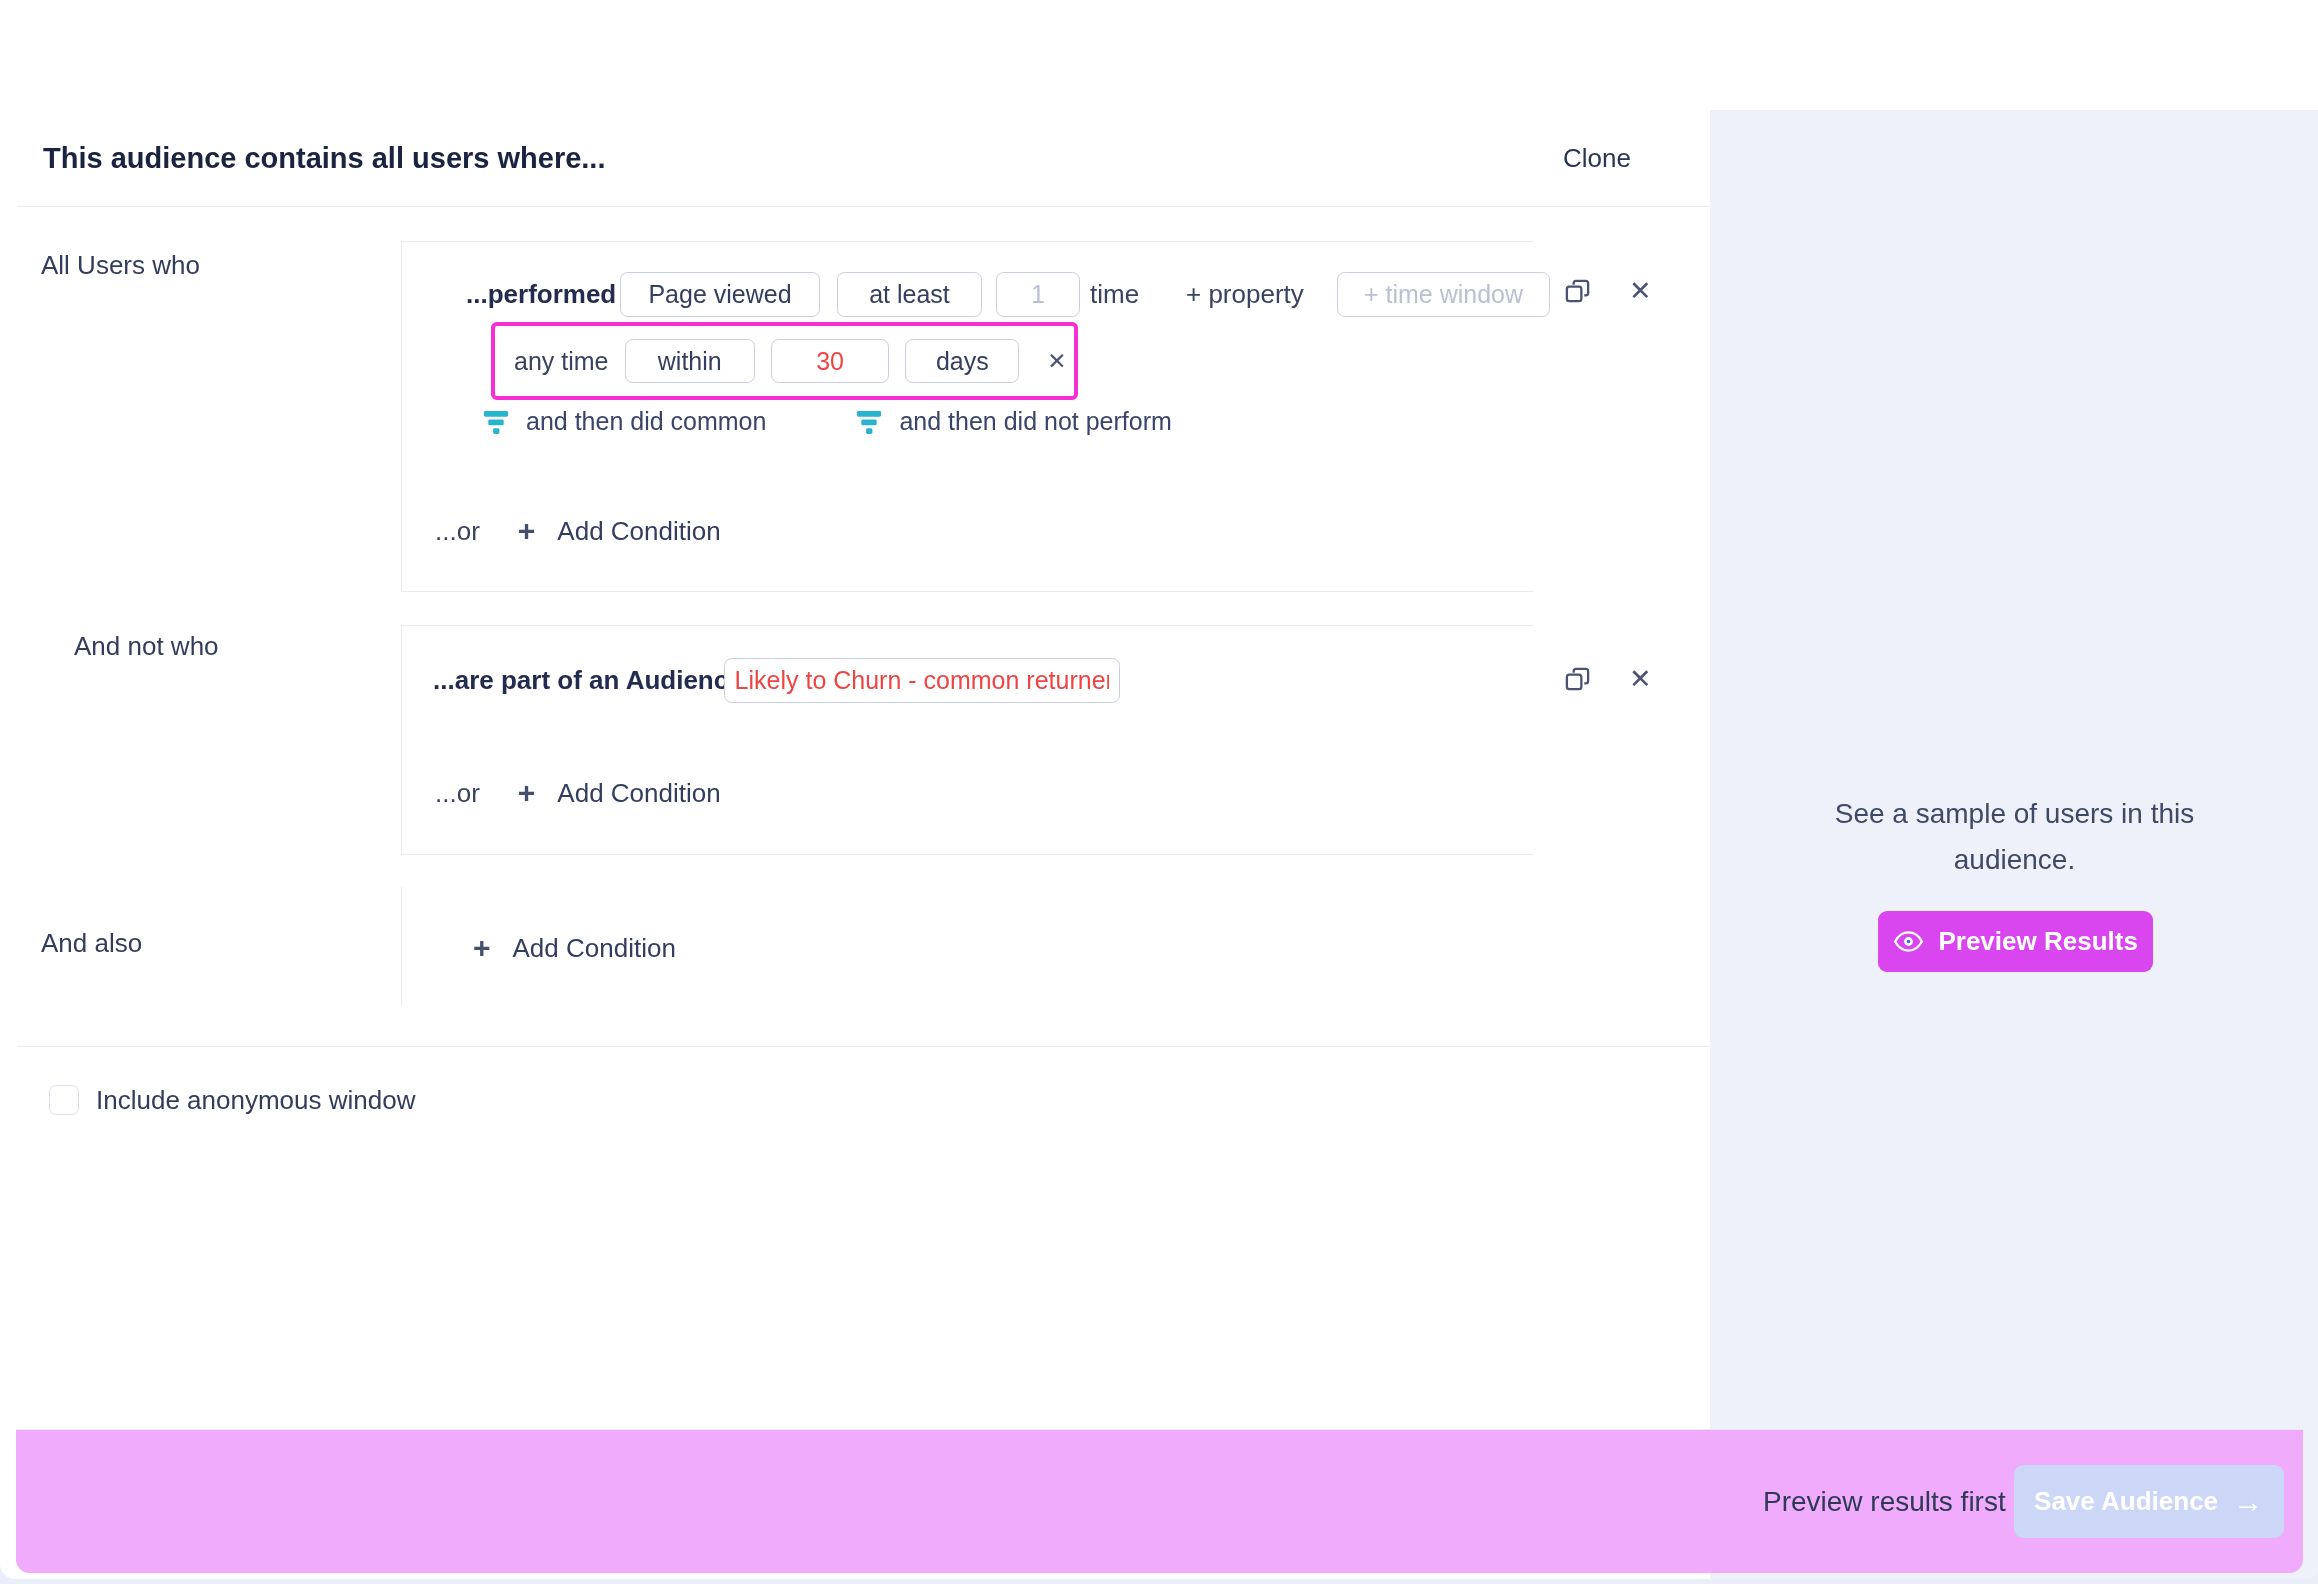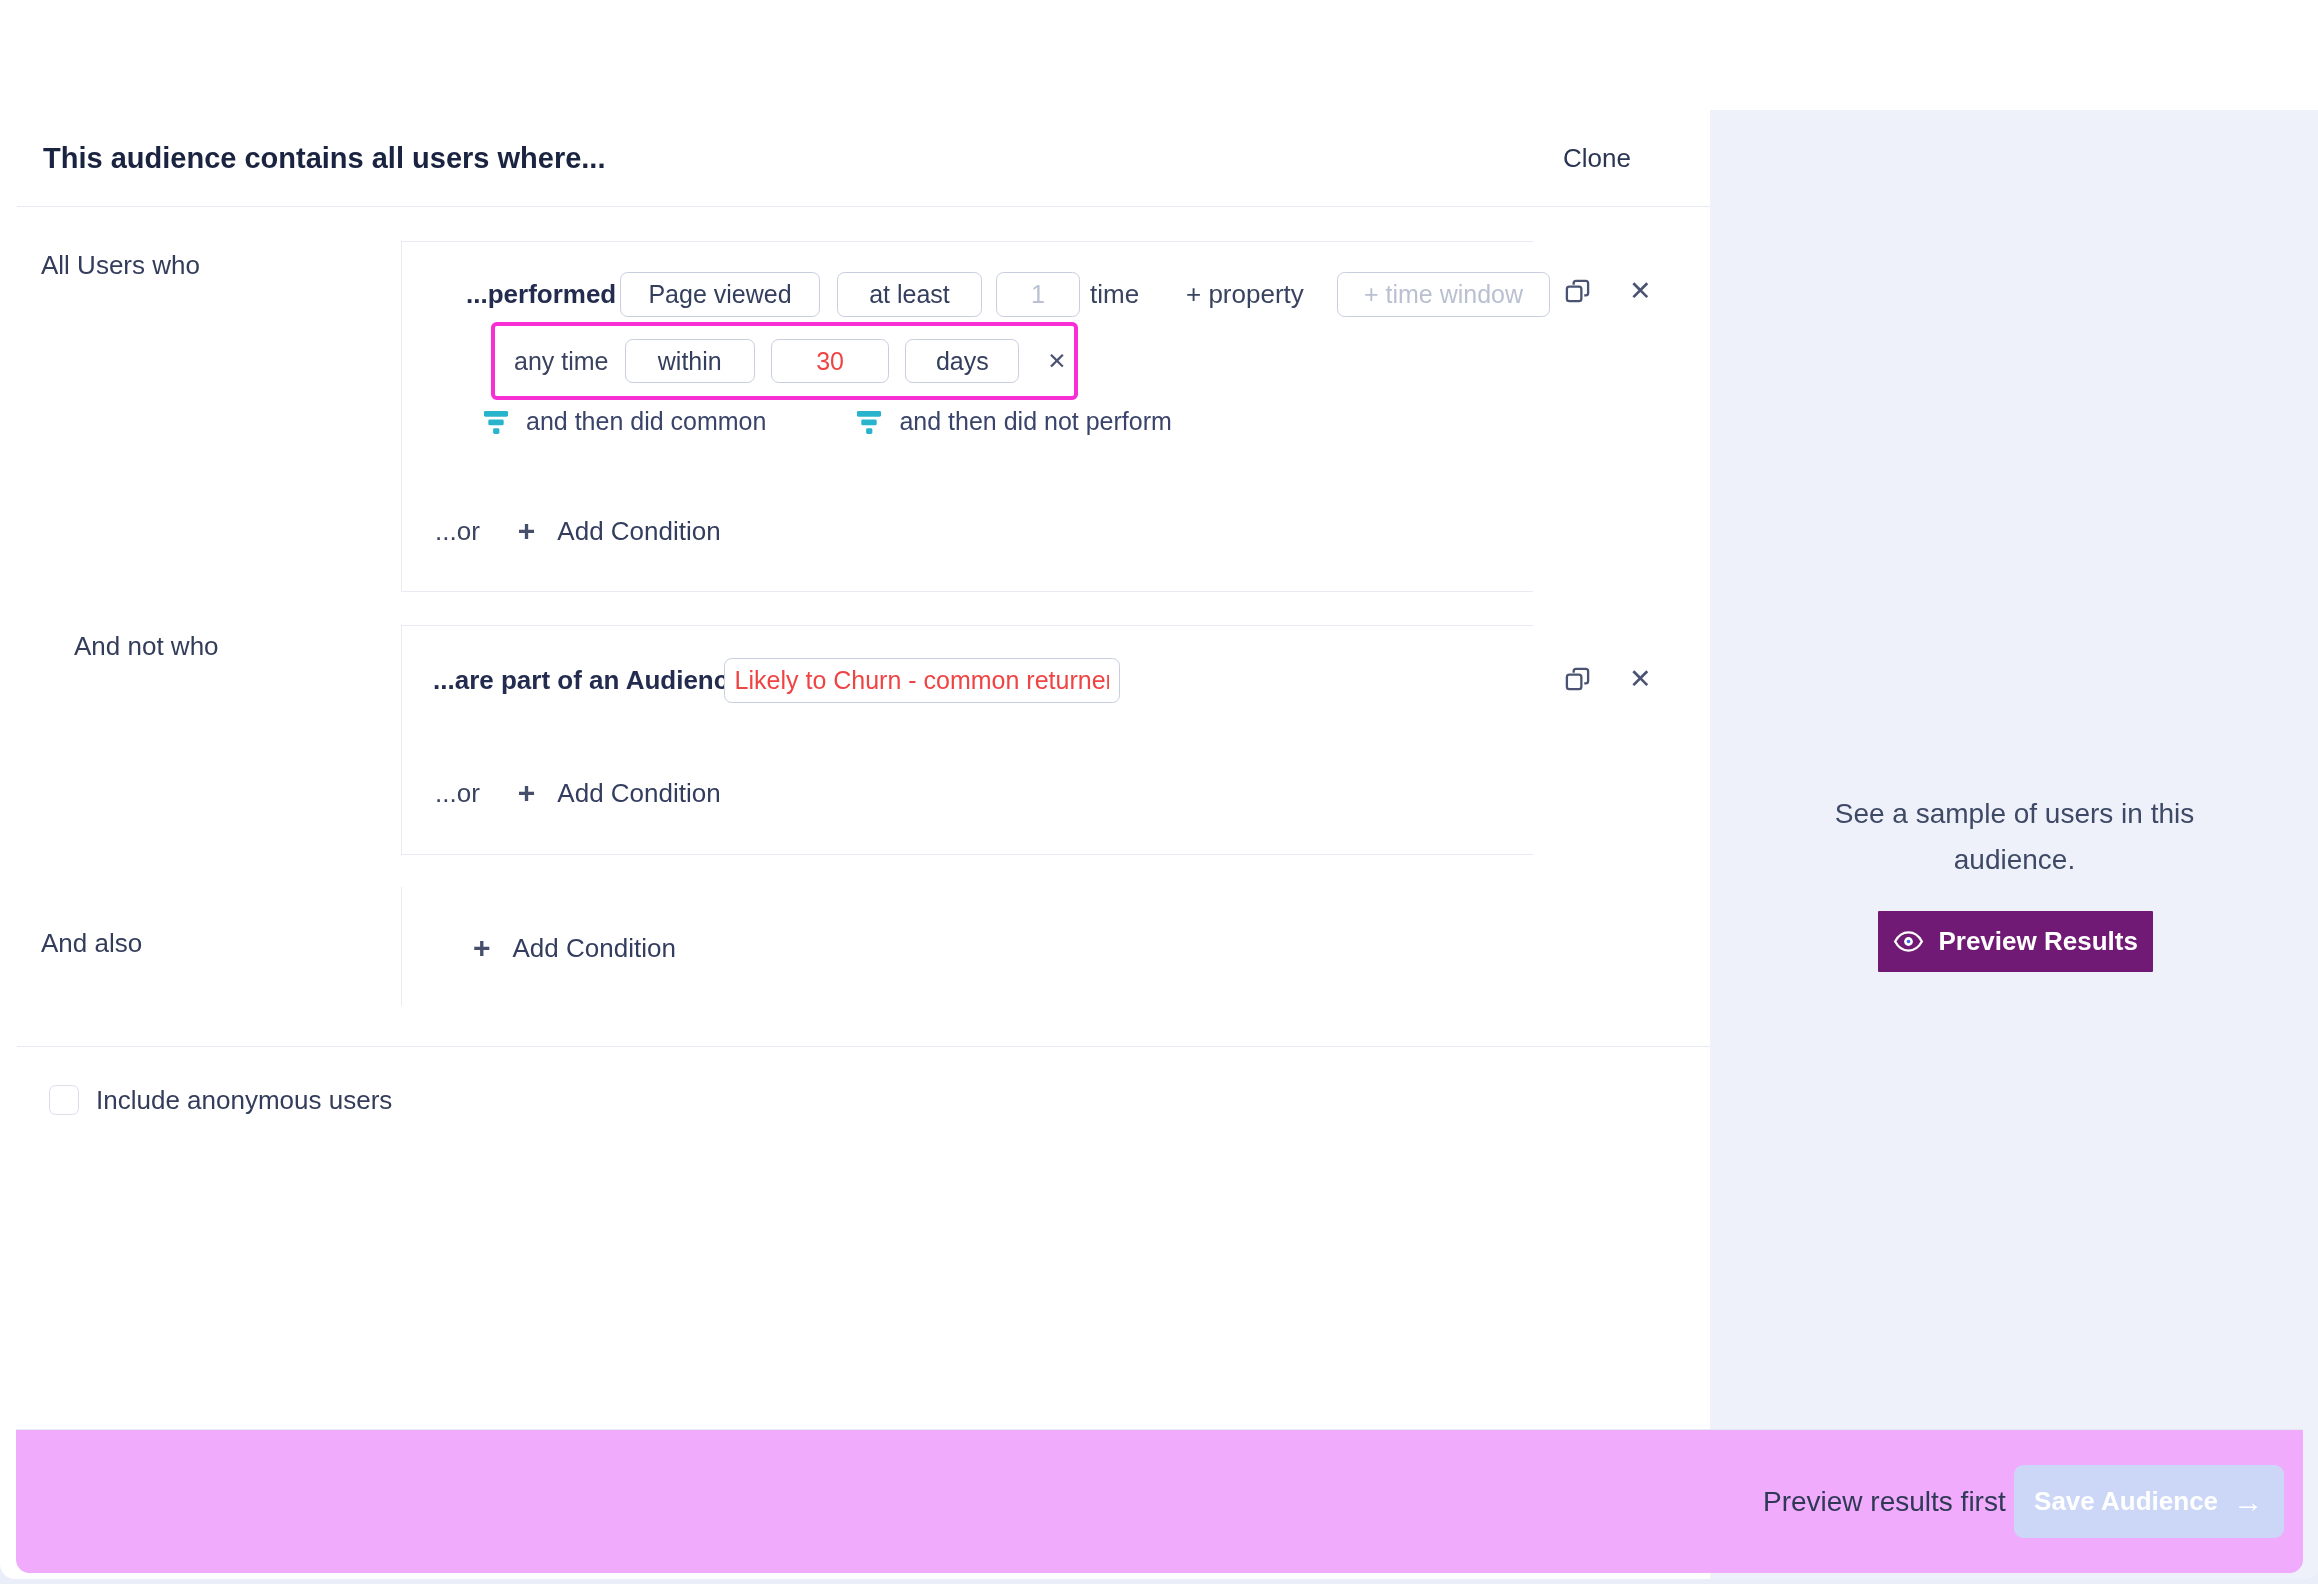--- a/index.html
+++ b/index.html
@@ -10,22 +10,22 @@
 
   
   .titlebar{position:absolute;left:0;top:0;width:100%;height:109px;display:flex;
             align-items:center;justify-content:center;border-bottom:1px solid #e9ebf2;background:#fff;}
   .page-title{font-size:33px;font-weight:700;color:#17203f;letter-spacing:0.2px;}
 
   
   .sidebar{position:absolute;left:1710px;top:110px;right:0;bottom:0;background:#eef1fa;}
   .sample-text{position:absolute;top:681px;left:75px;width:459px;text-align:center;
                font-size:28px;line-height:46px;color:#3e4965;}
-  .preview-btn{position:absolute;top:801px;left:168px;width:275px;height:61px;background:#701a75;
-               border-radius:1px;display:flex;align-items:center;justify-content:center;gap:14.3px;
+  .preview-btn{position:absolute;top:801px;left:168px;width:275px;height:61px;background:#d946ef;
+               border-radius:9px;display:flex;align-items:center;justify-content:center;gap:14.3px;
                color:#fff;font-size:26px;font-weight:700;cursor:pointer;}
 
   
   .content-header{position:absolute;left:0;top:110px;width:1710px;height:96px;display:flex;
                   align-items:center;justify-content:space-between;padding:0 79px 0 43px;box-sizing:border-box;}
   .content-header h2{margin:0;font-size:29px;font-weight:700;color:#1a2340;}
   .clone{font-size:26px;color:#2b3554;cursor:pointer;}
   .header-divider{position:absolute;top:206px;left:17px;width:1693px;border-top:1px solid #e9ebf2;}
 
   
@@ -198,21 +198,21 @@
     <div class="sec3-border"></div>
     <div class="sec3-row">
       <span class="plus-glyph">+</span>
       <span class="addcond" style="margin-left:22px;">Add Condition</span>
     </div>
 
     <div class="divider2"></div>
 
     <div class="anon-row">
       <div class="checkbox"></div>
-      <span class="anon-label">Include anonymous users</span>
+      <span class="anon-label">Include anonymous window</span>
     </div>
 
     <div class="footer">
       <span class="footer-hint">Preview results first</span>
       <button class="save-btn" disabled="">
         <span>Save Audience</span>
         <span class="arrow-glyph">→</span>
       </button>
     </div>
 

